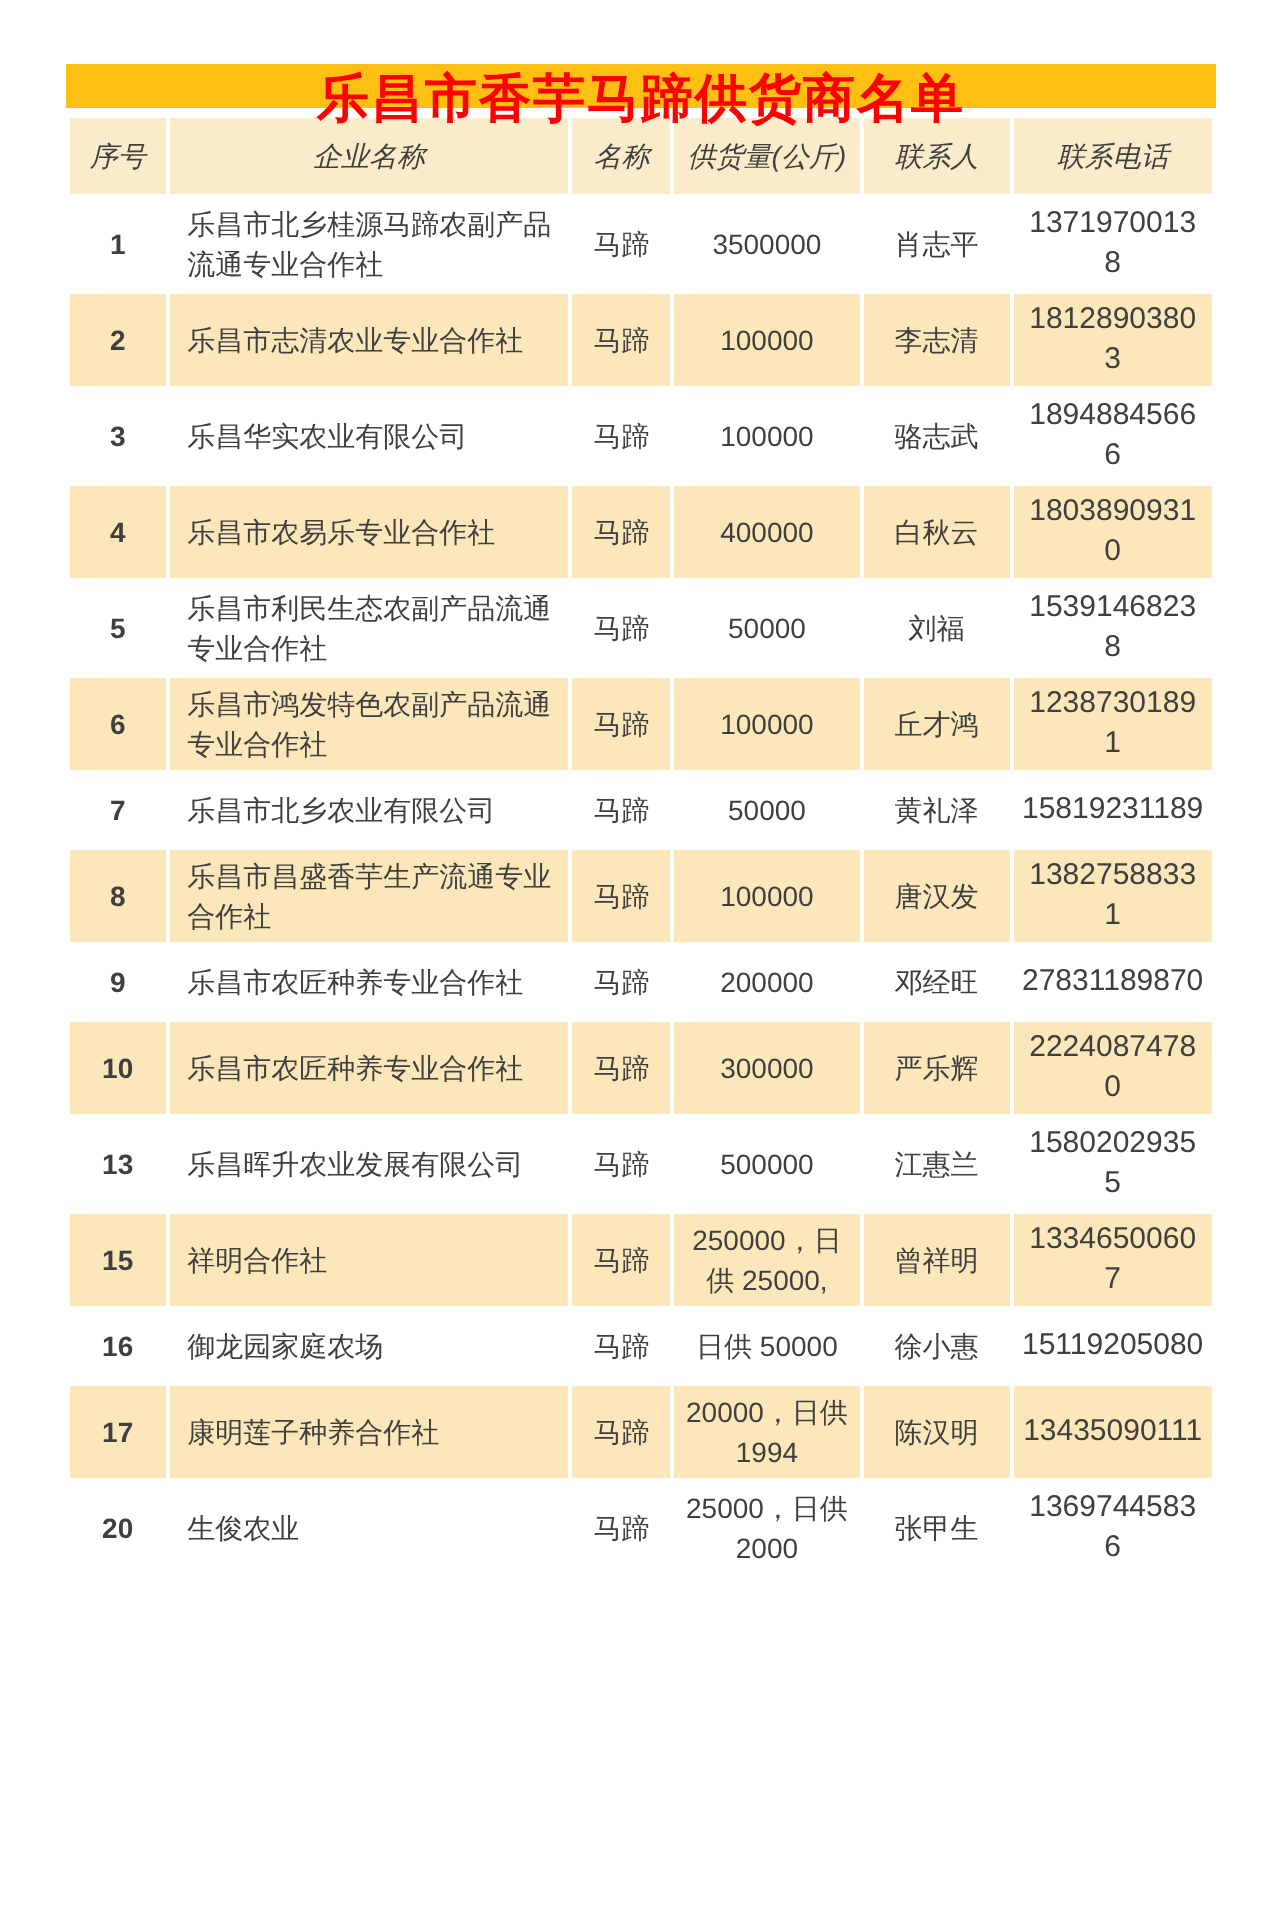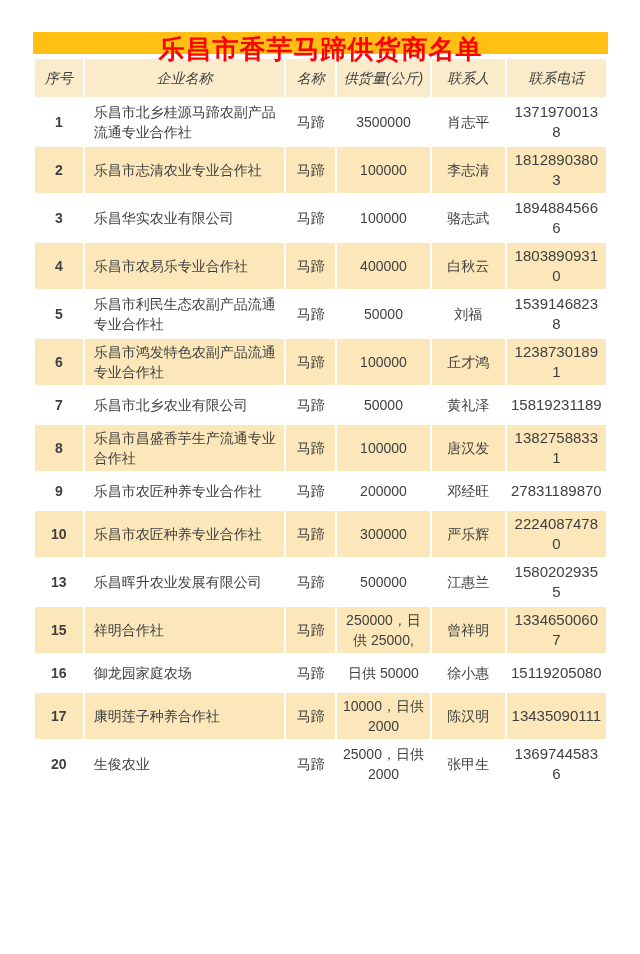--- a/index.html
+++ b/index.html
@@ -167,21 +167,21 @@
           <td class="col-company">御龙园家庭农场</td>
           <td class="col-product">马蹄</td>
           <td class="col-supply">日供 50000</td>
           <td class="col-contact">徐小惠</td>
           <td class="col-phone">15119205080</td>
         </tr>
         <tr>
           <td class="col-no">17</td>
           <td class="col-company">康明莲子种养合作社</td>
           <td class="col-product">马蹄</td>
-          <td class="col-supply">10000，日供 2000</td>
+          <td class="col-supply">20000，日供 1994</td>
           <td class="col-contact">陈汉明</td>
           <td class="col-phone">13435090111</td>
         </tr>
         <tr>
           <td class="col-no">20</td>
           <td class="col-company">生俊农业</td>
           <td class="col-product">马蹄</td>
           <td class="col-supply">25000，日供 2000</td>
           <td class="col-contact">张甲生</td>
           <td class="col-phone">13697445836</td>

